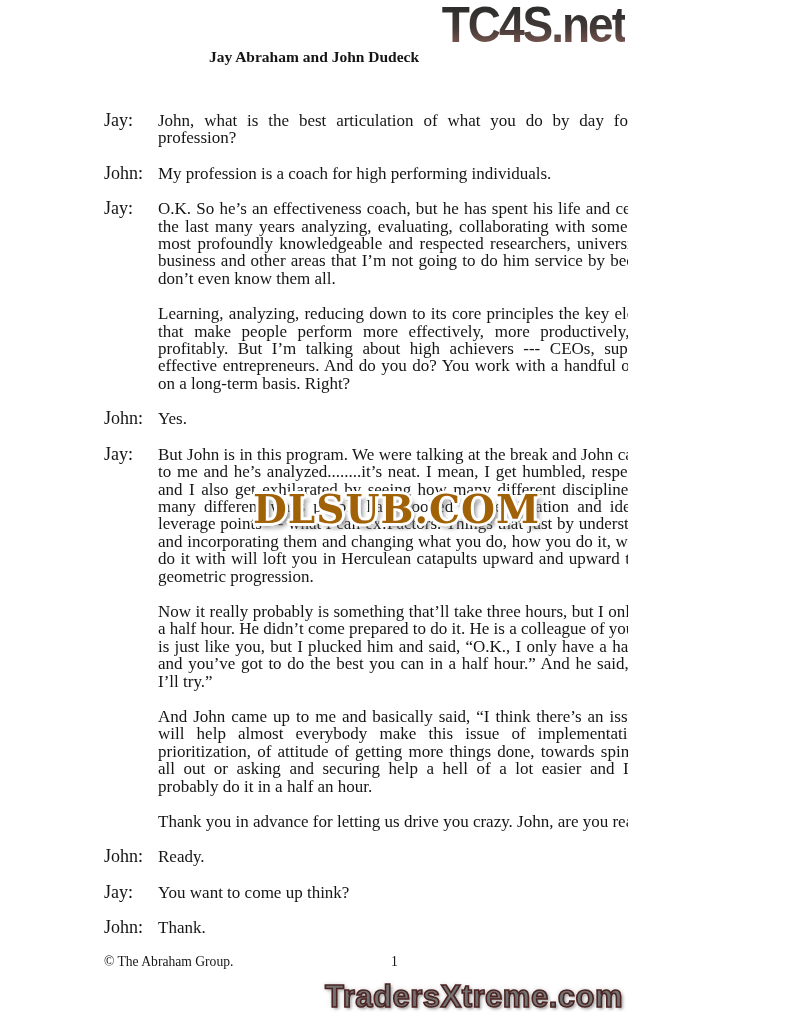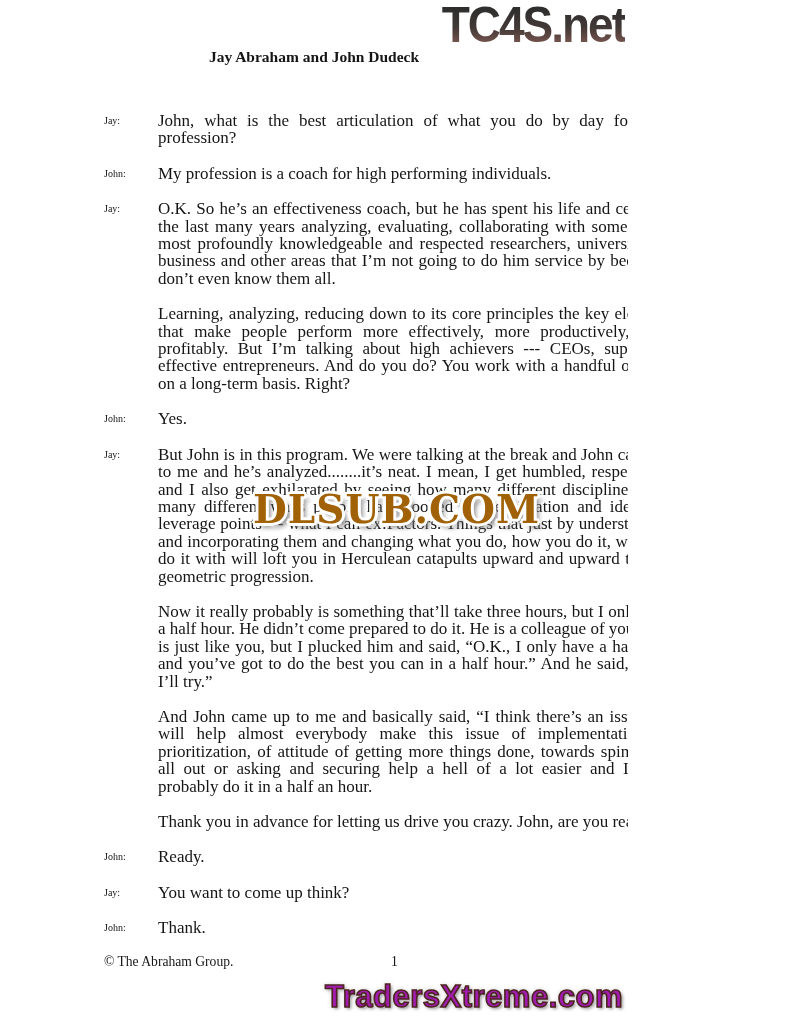--- a/index.html
+++ b/index.html
@@ -29,21 +29,21 @@
     text-align:center; font-weight:700;
     font-size:15.5px; line-height:22px;
   }
 
   .transcript {
     position:absolute; top:112px; left:104px; width:571px;
   }
   .row { display:flex; margin-bottom:18px; }
   .speaker {
     flex:0 0 54px; width:54px;
-    font-size:10px; line-height:17.4px;
+    font-size:18px; line-height:17.4px;
   }
   .text {
     flex:1;
     font-size:17px; line-height:17.4px;
     text-align:justify;
   }
 
   .footer-copy {
     position:absolute; top:954px; left:104px;
     font-size:13.6px;
@@ -63,21 +63,21 @@
       -2px -2px 0 #fff, 2px -2px 0 #fff, -2px 2px 0 #fff, 2px 2px 0 #fff,
       -3px 0 0 #fff, 3px 0 0 #fff, 0 3px 0 #fff, 0 -3px 0 #fff,
       5px 5px 4px rgba(120,120,120,0.75);
   }
 
   
   .traders {
     position:absolute; top:979px; right:5px;
     font-family:"Liberation Sans", sans-serif;
     font-weight:700; font-size:31px; letter-spacing:0.5px;
-    color:#a21caf;
+    color:#737373;
     -webkit-text-stroke:1.6px #4c2321;
     text-shadow:
       0 0 5px rgba(190,190,190,0.95),
       2px 2px 3px rgba(140,140,140,0.85);
   }
 </style>
 </head>
 <body>
 
 <div class="page">

